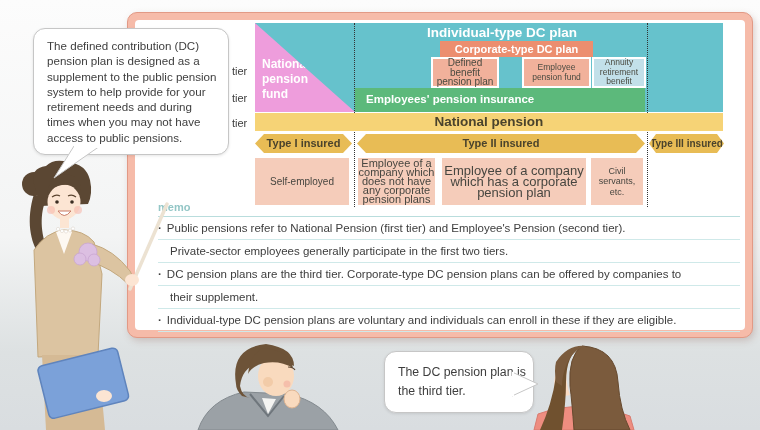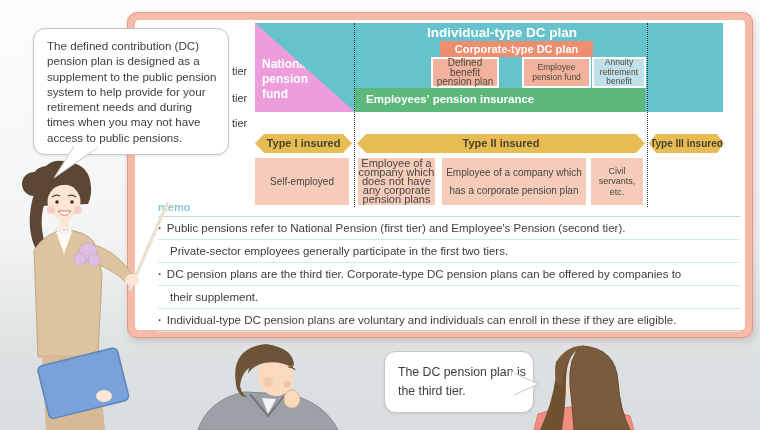--- a/index.html
+++ b/index.html
@@ -37,21 +37,21 @@
   .arrow{top:134px;height:19px;background:#e8bc55;color:#4a432c;font-size:11px;font-weight:bold;
          text-align:center;line-height:19px;
          clip-path:polygon(9px 0,calc(100% - 9px) 0,100% 50%,calc(100% - 9px) 100%,9px 100%,0 50%);}
   .arrow1{left:255px;width:97px;}
   .arrow2{left:357px;width:288px;}
   .arrow3{left:649px;width:75px;font-size:10px;clip-path:polygon(7px 0,calc(100% - 7px) 0,100% 50%,calc(100% - 7px) 100%,7px 100%,0 50%);}
   .cat{top:156px;height:51px;background:#f5ccba;border:2px solid #fff;color:#474640;
        display:flex;align-items:center;justify-content:center;text-align:center;}
   .cat1{left:253px;width:98px;font-size:10px;}
   .cat2{left:356px;width:81px;font-size:11px;line-height:9px;}
-  .cat3{left:440px;width:148px;font-size:10px;line-height:18px;}
+  .cat3{left:440px;width:148px;font-size:13px;line-height:11px;}
   .cat4{left:589px;width:56px;font-size:9px;line-height:10.5px;}
   .cat5{left:649px;width:75px;font-size:8.5px;line-height:10px;}
   .dotline{top:23px;height:184px;width:0;border-left:1px dotted #333;}
 
   
   .memo{left:158px;top:201px;width:582px;}
   .memo-label{height:13px;border-bottom:1px solid #b9dddd;color:#93c6c6;font-weight:bold;
               font-size:11px;padding-bottom:2px;}
   .memo-line{height:22px;line-height:22px;border-bottom:1px solid #cfe9e9;font-size:11.5px;
              color:#3d3d3d;white-space:nowrap;}
@@ -89,20 +89,21 @@
   <div class="abs corp-banner">Corporate-type DC plan</div>
 
   <div class="abs sbox def-box">Defined benefit pension plan</div>
   <div class="abs sbox epf-box">Employee pension fund</div>
   <div class="abs sbox ann-box">Annuity retirement benefit</div>
 
   <div class="abs epi-bar">
     <div class="epi-text">Employees' pension insurance</div>
   </div>
 
+  <div class="abs np-bar">National pension</div>
 
   <div class="abs arrow arrow1">Type I insured</div>
   <div class="abs arrow arrow2">Type II insured</div>
   <div class="abs arrow arrow3">Type III insured</div>
 
   <div class="abs cat cat1">Self-employed</div>
   <div class="abs cat cat2">Employee of a company which does not have any corporate pension plans</div>
   <div class="abs cat cat3">Employee of a company which has a corporate pension plan</div>
   <div class="abs cat cat4">Civil servants, etc.</div>
 

